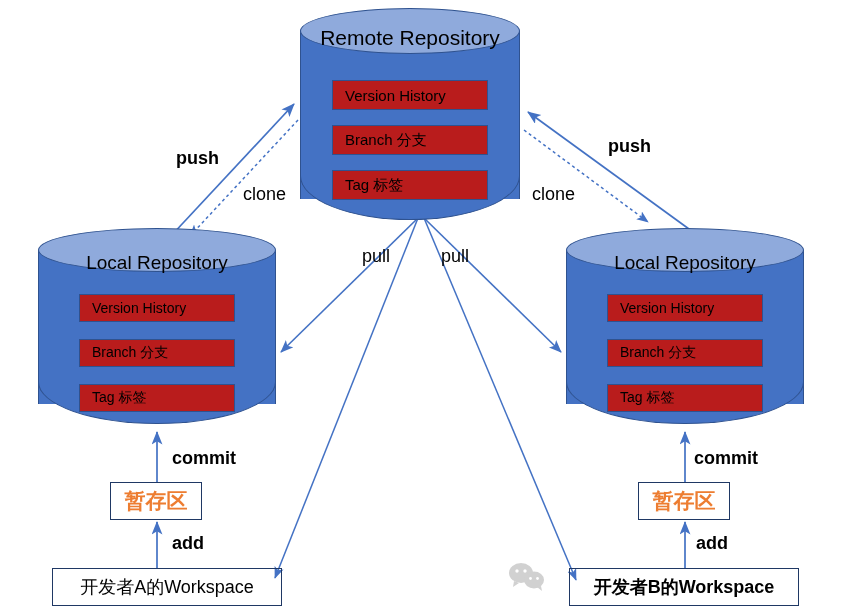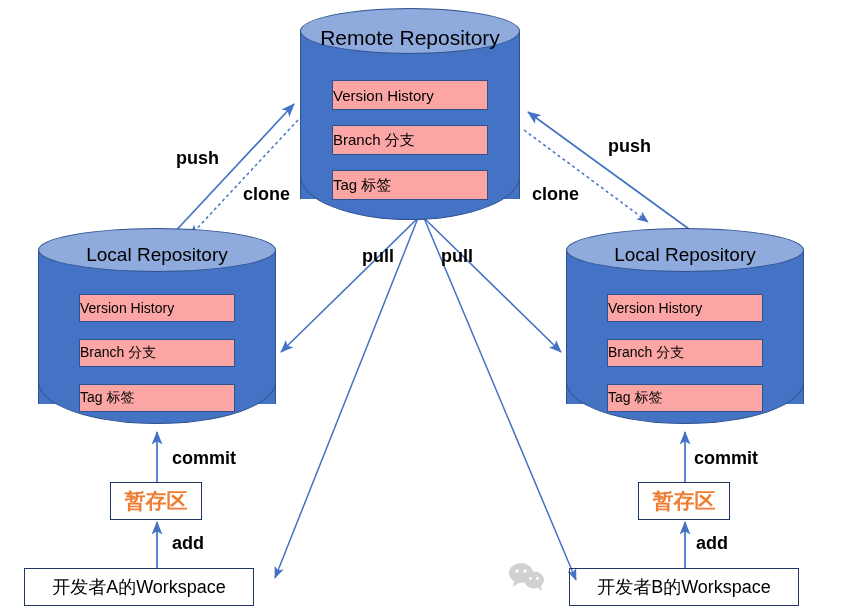--- a/index.html
+++ b/index.html
@@ -72,44 +72,45 @@
   }
   .cyl-items {
     position: absolute;
     left: 0;
     width: 100%;
     display: flex;
     flex-direction: column;
     align-items: center;
   }
   .cyl-item {
-    background: #fca5a5;
+    background: #b91c1c;
     border: 1.5px solid #2F528F;
     color: #000000;
     box-sizing: border-box;
     display: flex;
     align-items: center;
+    padding-left: 12px;
     white-space: nowrap;
   }
 
   
   #remote-repo { left: 300px; top: 8px; width: 220px; height: 212px; text-decoration: underline; }
   #remote-repo .cyl-top    { top: 0px;  height: 46px; }
   #remote-repo .cyl-body   { top: 23px; height: 168px; }
   #remote-repo .cyl-bottom { top: 168px; height: 44px; }
   #remote-repo .cyl-title  { top: 18px; font-size: 21px; }
   #remote-repo .cyl-items  { top: 72px; }
   #remote-repo .cyl-item   { width: 156px; height: 30px; font-size: 15px; margin-bottom: 15px; }
 
   
   .local-repo { width: 238px; height: 196px; }
   .local-repo .cyl-top    { top: 0px;   height: 44px; }
   .local-repo .cyl-body   { top: 22px;  height: 154px; }
   .local-repo .cyl-bottom { top: 154px; height: 42px; }
-  .local-repo .cyl-title  { top: 16px;  font-size: 19px; }
+  .local-repo .cyl-title  { top: 24px;  font-size: 19px; }
   .local-repo .cyl-items  { top: 66px; }
   .local-repo .cyl-item   { width: 156px; height: 28px; font-size: 14px; margin-bottom: 17px; }
 
   #local-repo-a { left: 38px;  top: 228px; }
   #local-repo-b { left: 566px; top: 228px; }
 
   
   .staging-box {
     position: absolute;
     z-index: 10;
@@ -138,32 +139,32 @@
     background: transparent;
     border: 1.5px solid #1F3864;
     box-sizing: border-box;
     display: flex;
     align-items: center;
     justify-content: center;
     color: #000000;
     font-size: 18px;
     white-space: nowrap;
   }
-  #workspace-a { left: 24px;  top: 568px; }
-  #workspace-b { left: 569px; top: 568px; }
+  #workspace-a { left: 52px;  top: 568px; }
+  #workspace-b { left: 569px; top: 568px; font-weight: bold; }
 
   
   .edge-label {
     position: absolute;
     z-index: 12;
     color: #000000;
     white-space: nowrap;
   }
   .lbl-bold { font-weight: bold; font-size: 18px; }
-  .lbl-plain { font-weight: bold; font-size: 18px; }
+  .lbl-plain { font-weight: normal; font-size: 18px; }
 
   #label-push-left   { left: 176px; top: 148px; }
   #label-push-right  { left: 608px; top: 136px; }
   #label-clone-left  { left: 243px; top: 184px; }
   #label-clone-right { left: 532px; top: 184px; }
   #label-pull-left   { left: 362px; top: 246px; }
   #label-pull-right  { left: 441px; top: 246px; }
   #label-commit-a    { left: 172px; top: 448px; }
   #label-commit-b    { left: 694px; top: 448px; }
   #label-add-a       { left: 172px; top: 533px; }

